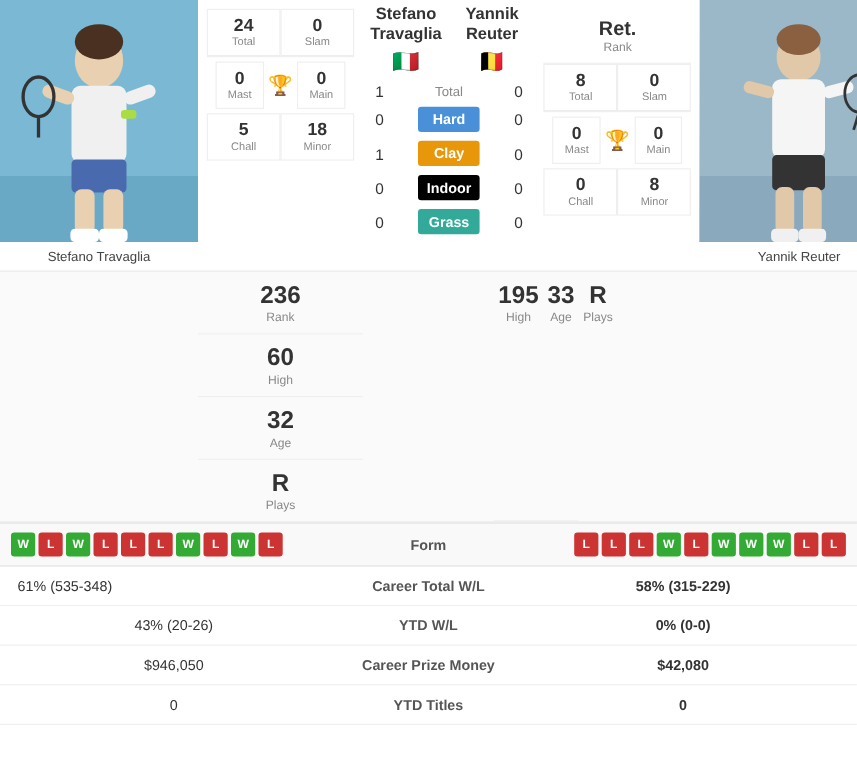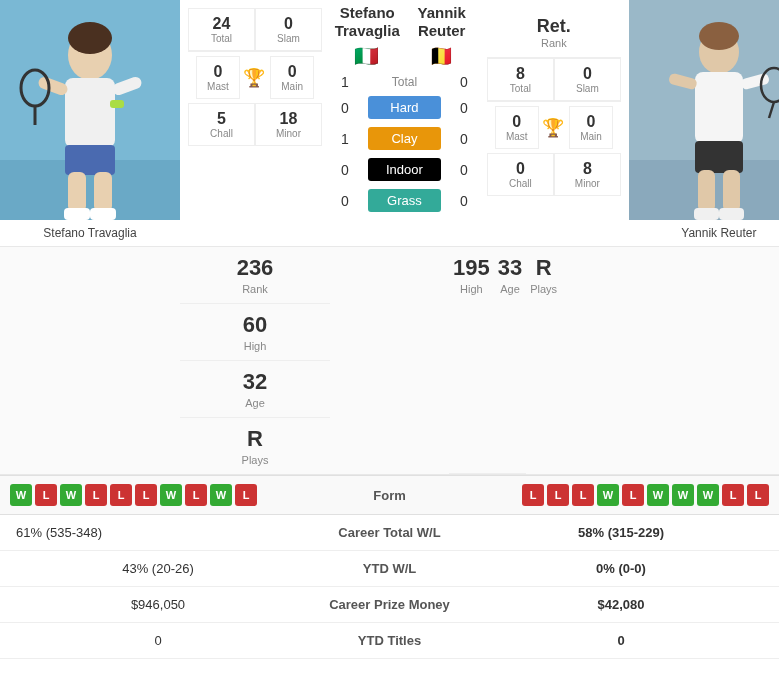--- a/index.html
+++ b/index.html
@@ -2,26 +2,26 @@
 <html><head>
   <meta charset="utf-8">
   <style>
     * { box-sizing: border-box; margin: 0; padding: 0; }
     body { font-family: Arial, sans-serif; background: #fff; width: 779px; }
 
     .container { width: 779px; background: #fff; }
     .surface-btn {
       flex: 1;
       text-align: center;
-      padding: 4px 18px;
+      padding: 4px 8px;
       border-radius: 3px;
       color: #fff;
       font-size: 13px;
-      font-weight: normal;
-      margin: 2px 8px;
+      font-weight: bold;
+      margin: 2px 20px;
     }
     .btn-hard { background: #4a90d9; }
     .btn-clay { background: #e8960a; }
     .btn-indoor { background: #000000; }
     .btn-grass { background: #3a9; }
 
     
     .form-section {
       display: flex;
       align-items: center;

